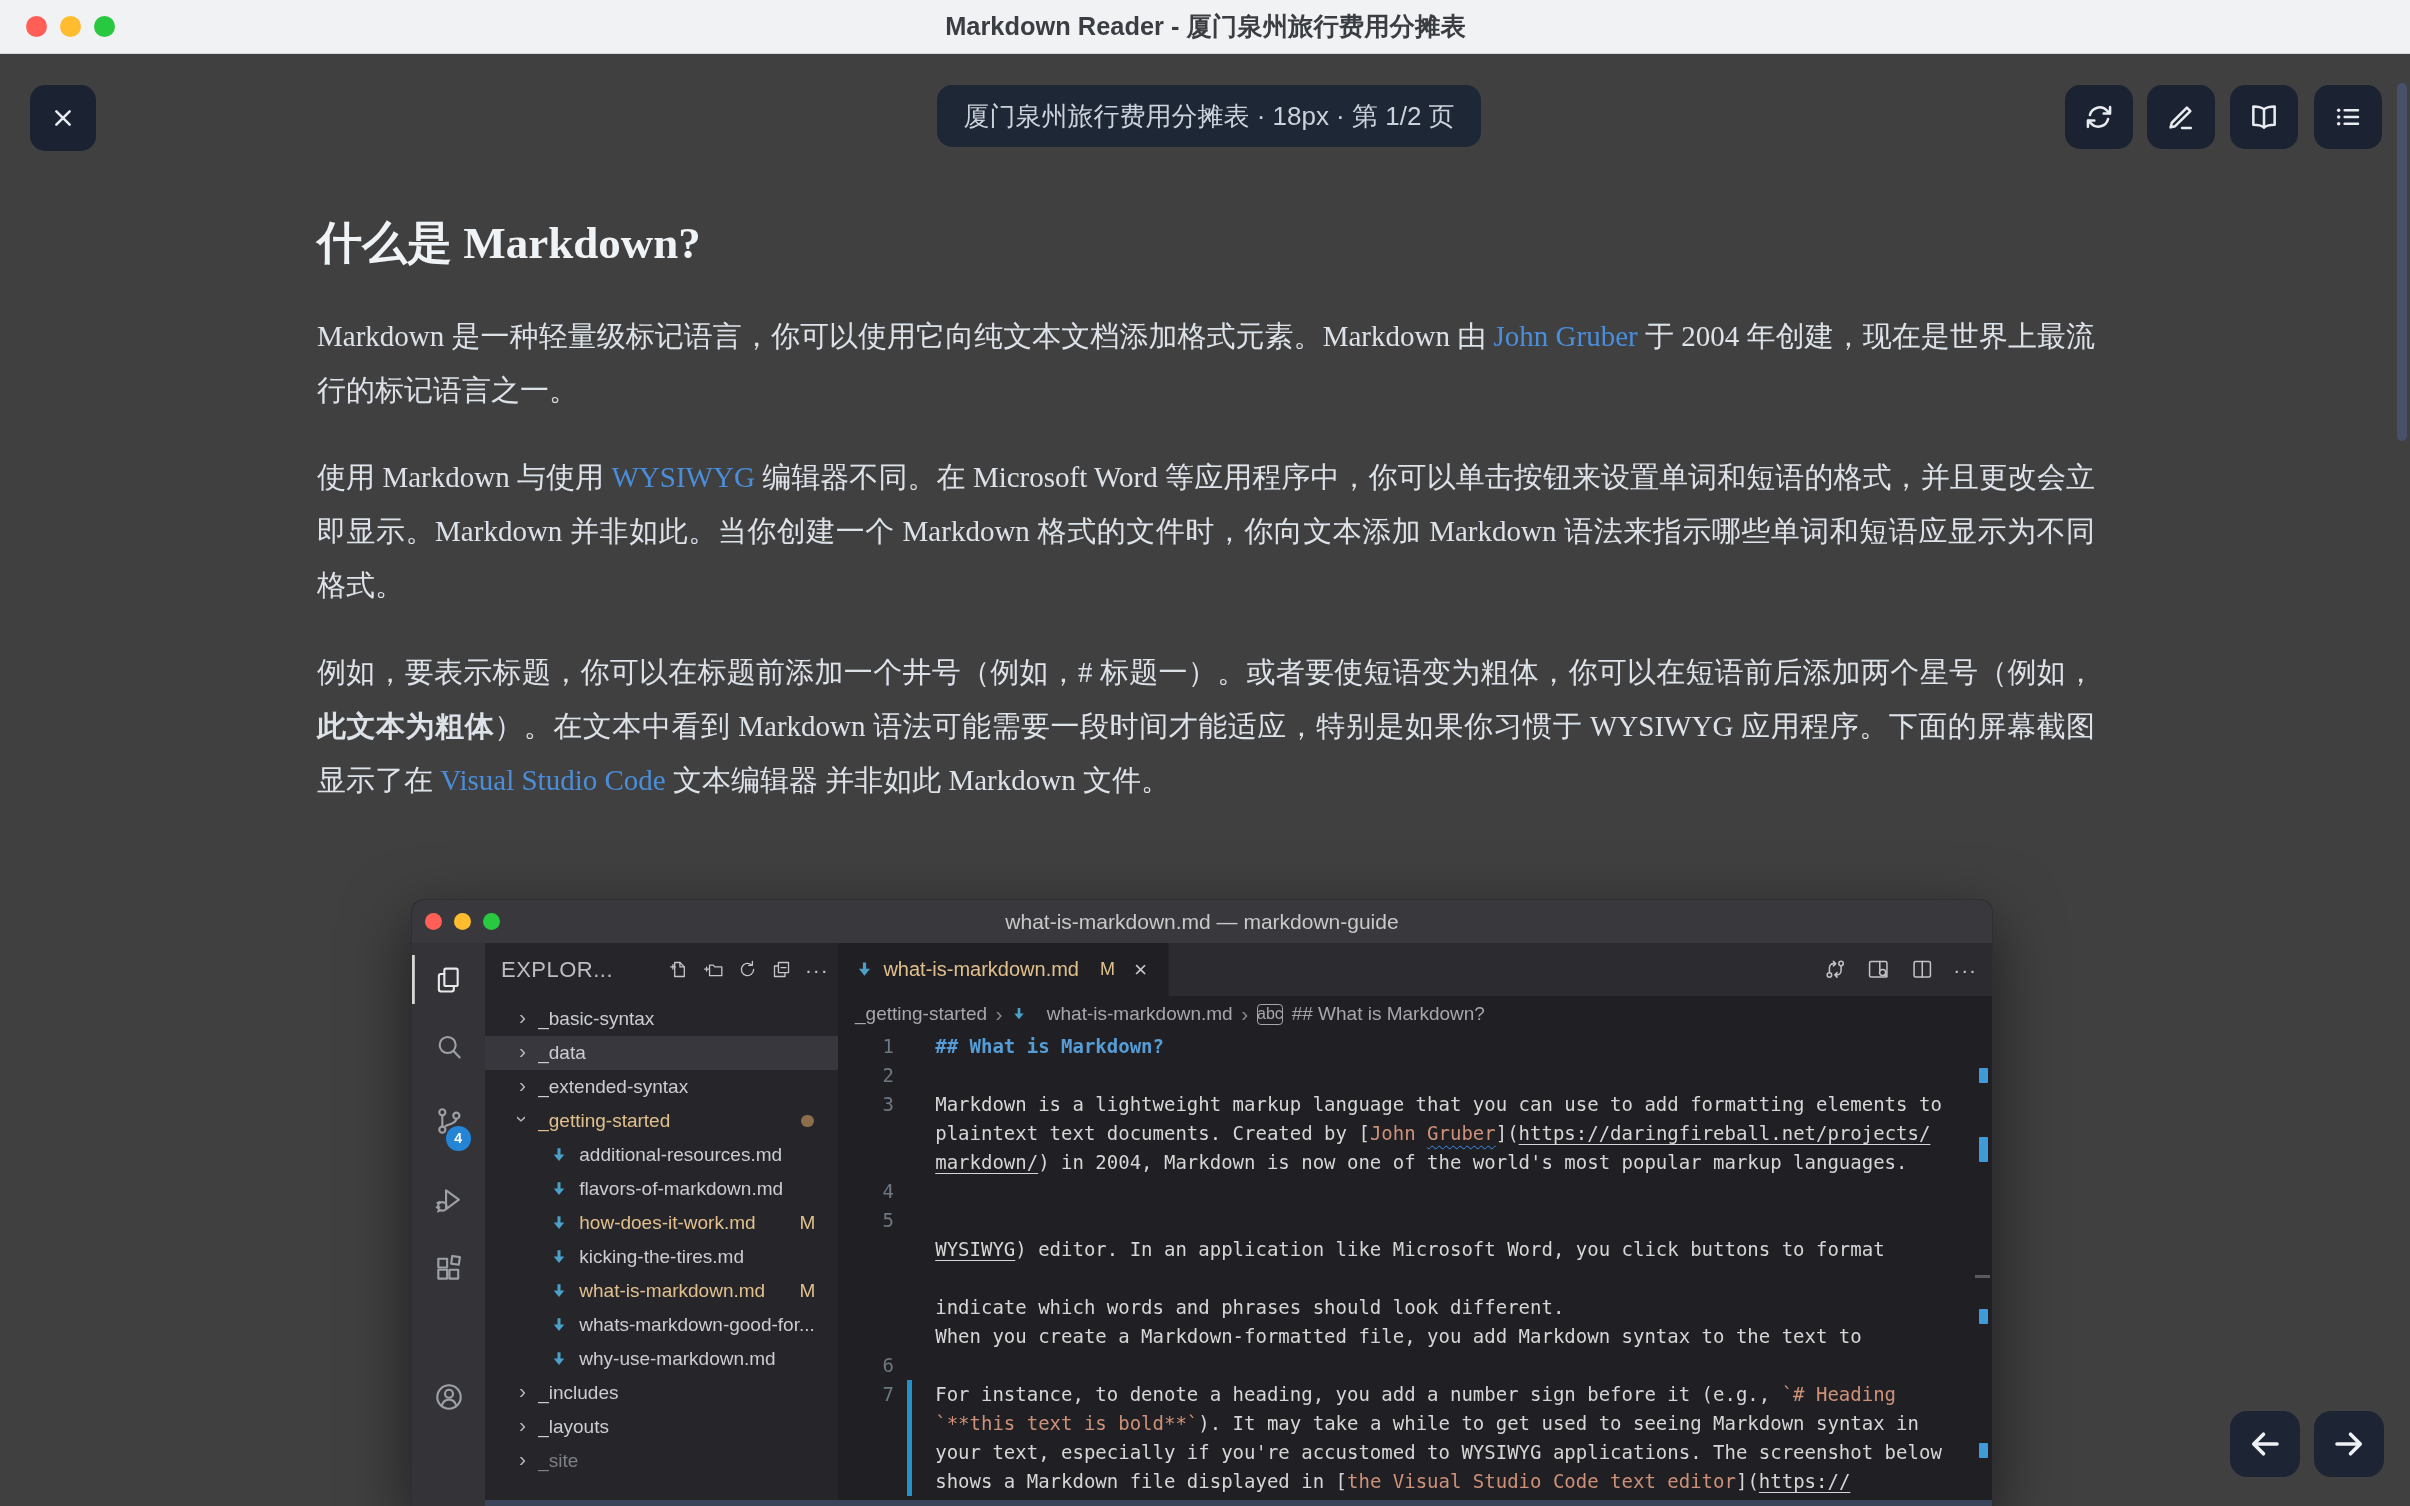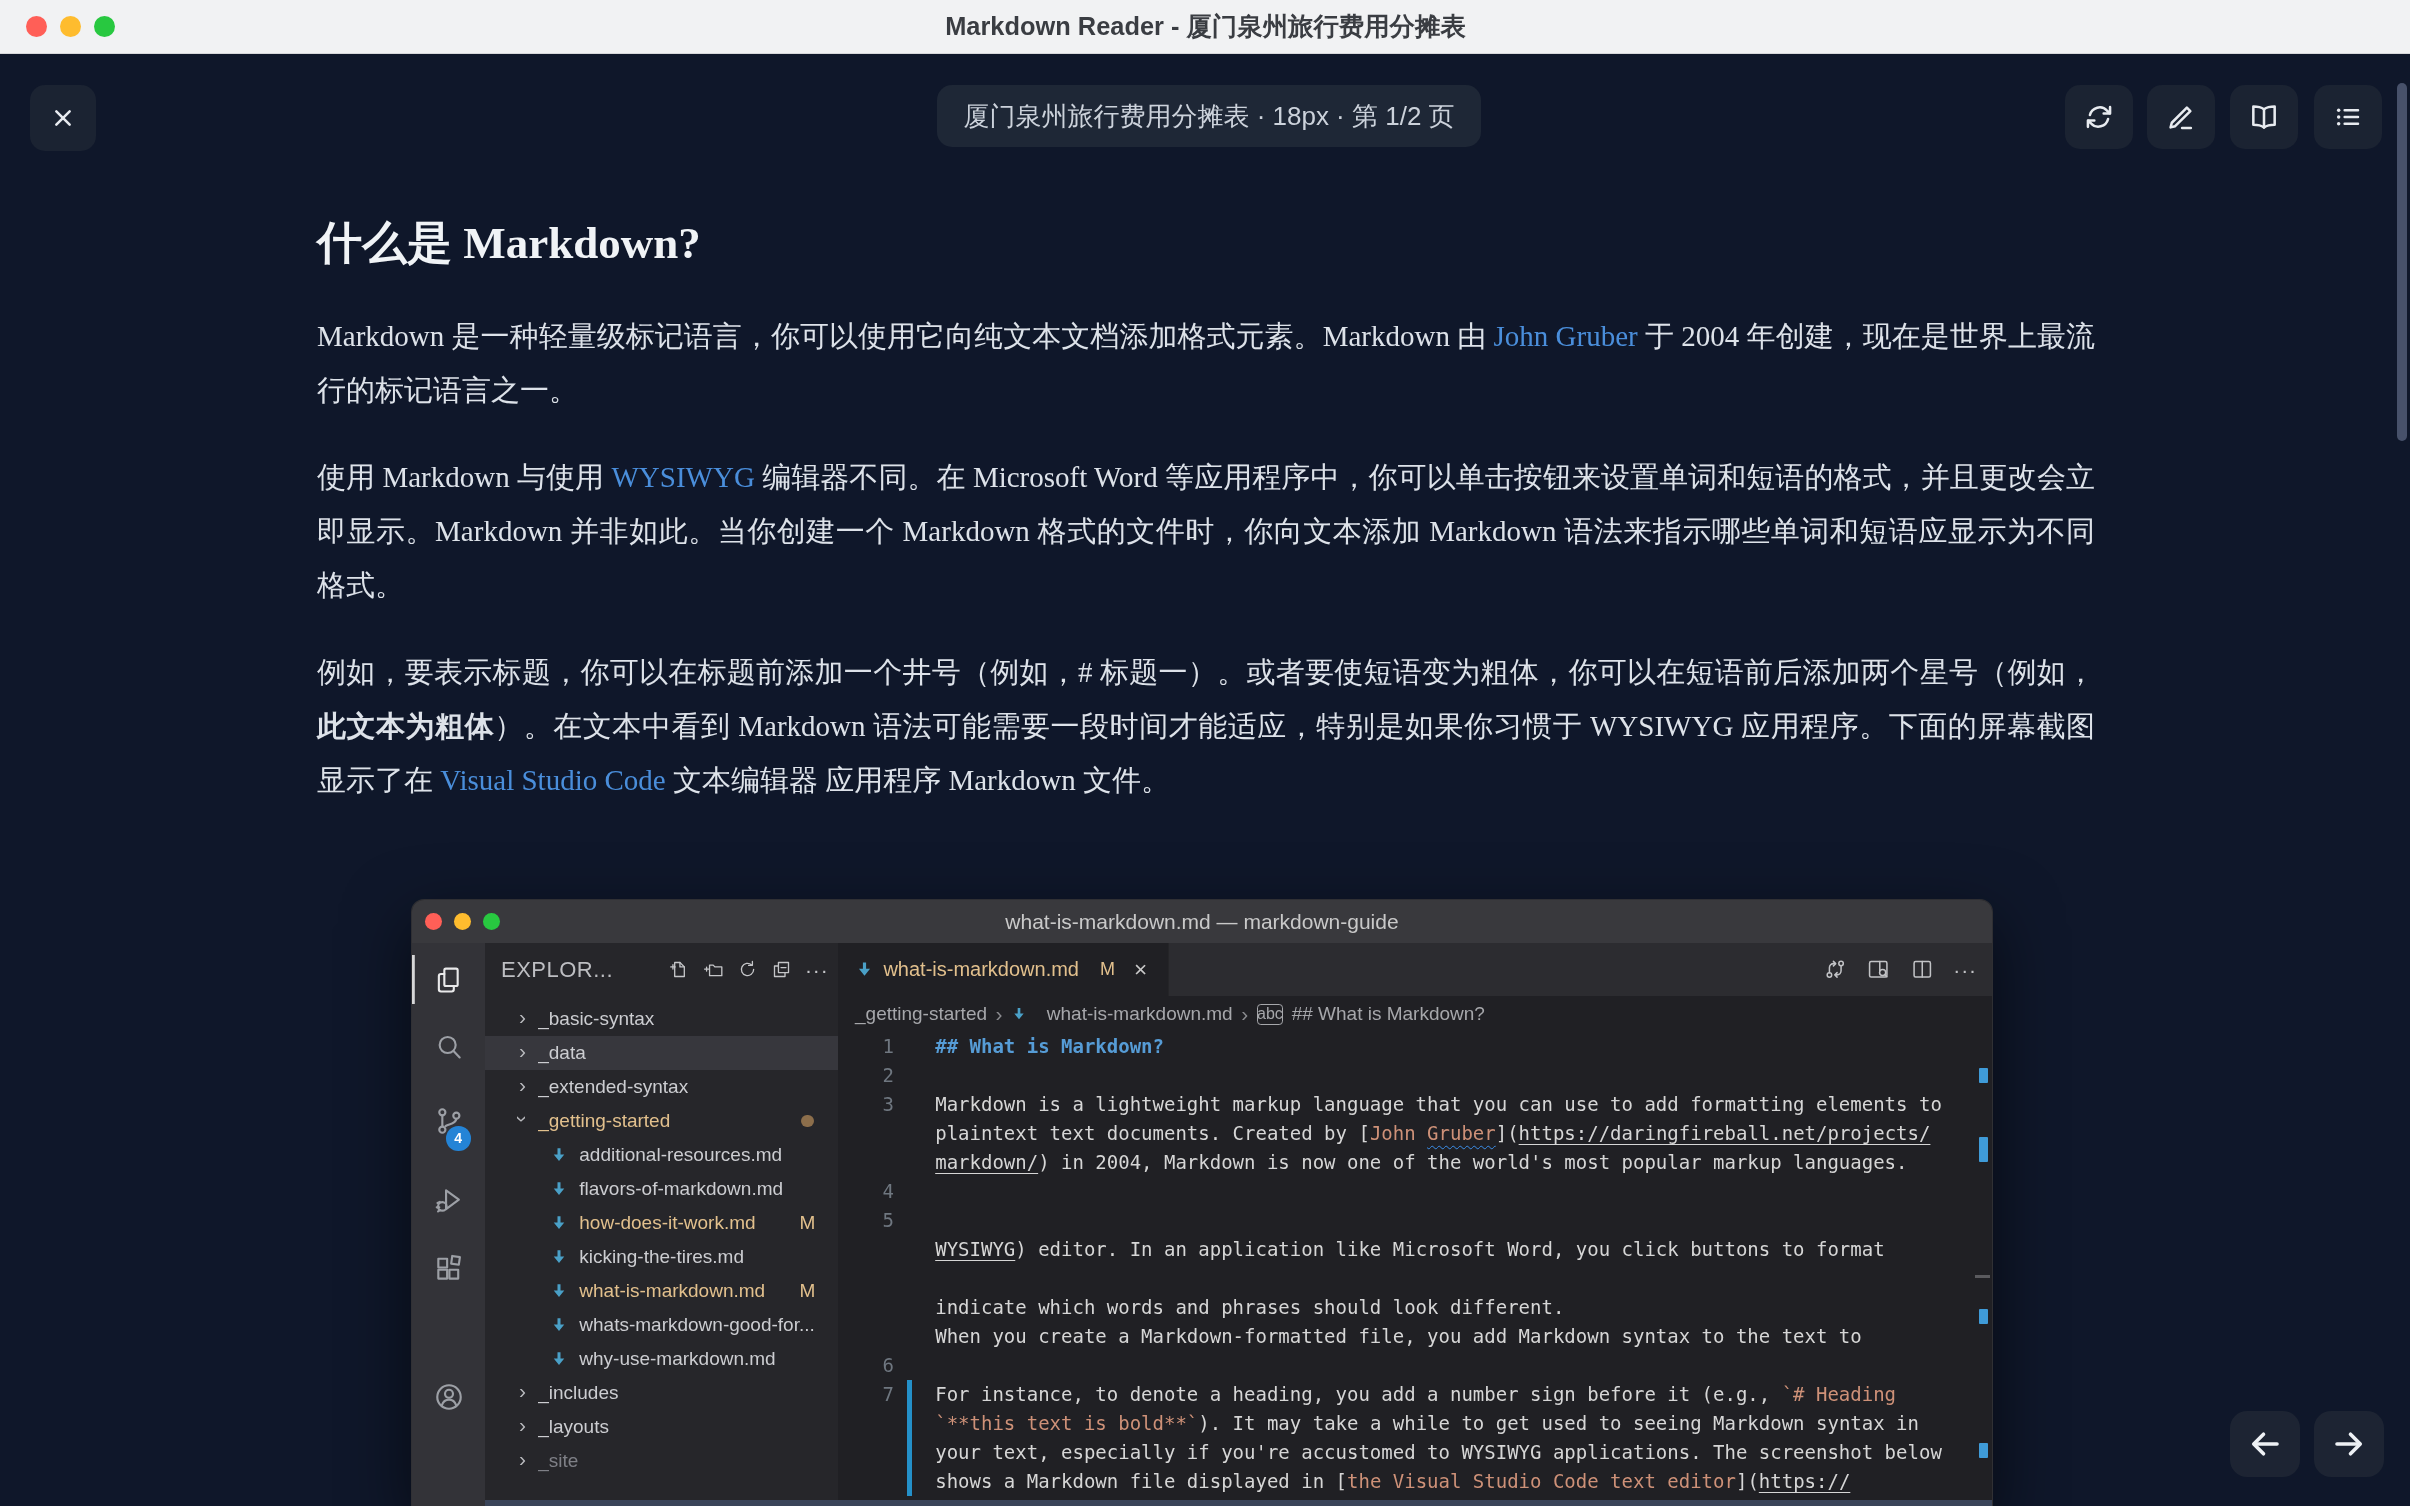--- a/index.html
+++ b/index.html
@@ -1,16 +1,16 @@
 <!DOCTYPE html>
 <html style="font-size:15px"><head>
 <meta charset="utf-8">
 <style>
   html,body{margin:0;padding:0;background:#000;}
-  #screen{position:relative;width:2411px;height:1507px;background:#0f172a;overflow:hidden;
+  #screen{position:relative;width:2411px;height:1507px;background:#404040;overflow:hidden;
           font-family:"Liberation Sans","DejaVu Sans",sans-serif;}
   
   .mac-titlebar{position:absolute;left:0;top:0;width:2411px;height:53px;background:#f1f2f3;
     border-bottom:0.9px solid #d7d8da;display:flex;align-items:center;justify-content:center;}
   .lights{position:absolute;left:26px;top:16px;display:flex;gap:13px;}
   .light{width:21px;height:21px;border-radius:50%;}
   .light.red{background:#ff5f57;}.light.yellow{background:#febc2e;}.light.green{background:#28c840;}
   .mac-title{font-size:25.4px;font-weight:700;color:#3a3d42;}
   
   .tb-btn{position:absolute;border:none;cursor:pointer;background:#1b2332;border-radius:15px;
@@ -149,21 +149,21 @@
         <circle cx="5" cy="17" r="1.3" fill="#e8ebf0" stroke="none"></circle>
       <path d="M9.5 7h10M9.5 12h10M9.5 17h10"></path>
       </svg>
   </button>
 
   <main class="doc">
     <h1>什么是 Markdown?</h1>
     <div id="doc-paragraphs">
         <p class="doc-p"><span class="seg-text">Markdown 是一种轻量级标记语言，你可以使用它向纯文本文档添加格式元素。Markdown 由 </span><span class="seg-link">John Gruber</span><span class="seg-text"> 于 2004 年创建，现在是世界上最流行的标记语言之一。</span></p>
         <p class="doc-p"><span class="seg-text">使用 Markdown 与使用 </span><span class="seg-link">WYSIWYG</span><span class="seg-text"> 编辑器不同。在 Microsoft Word 等应用程序中，你可以单击按钮来设置单词和短语的格式，并且更改会立即显示。Markdown 并非如此。当你创建一个 Markdown 格式的文件时，你向文本添加 Markdown 语法来指示哪些单词和短语应显示为不同格式。</span></p>
-        <p class="doc-p"><span class="seg-text">例如，要表示标题，你可以在标题前添加一个井号（例如，# 标题一）。或者要使短语变为粗体，你可以在短语前后添加两个星号（例如，</span><span class="seg-bold">此文本为粗体</span><span class="seg-text">）。在文本中看到 Markdown 语法可能需要一段时间才能适应，特别是如果你习惯于 WYSIWYG 应用程序。下面的屏幕截图显示了在 </span><span class="seg-link">Visual Studio Code</span><span class="seg-text"> 文本编辑器 应用程序 Markdown 文件。</span></p>
+        <p class="doc-p"><span class="seg-text">例如，要表示标题，你可以在标题前添加一个井号（例如，# 标题一）。或者要使短语变为粗体，你可以在短语前后添加两个星号（例如，</span><span class="seg-bold">此文本为粗体</span><span class="seg-text">）。在文本中看到 Markdown 语法可能需要一段时间才能适应，特别是如果你习惯于 WYSIWYG 应用程序。下面的屏幕截图显示了在 </span><span class="seg-link">Visual Studio Code</span><span class="seg-text"> 文本编辑器 并非如此 Markdown 文件。</span></p>
       </div>
   </main>
 
   <figure class="vscode">
     <div class="vs-titlebar">
       <div class="vs-lights">
         <span class="vs-light" style="background:#ff5f57"></span>
         <span class="vs-light" style="background:#febc2e"></span>
         <span class="vs-light" style="background:#28c840"></span>
       </div>

